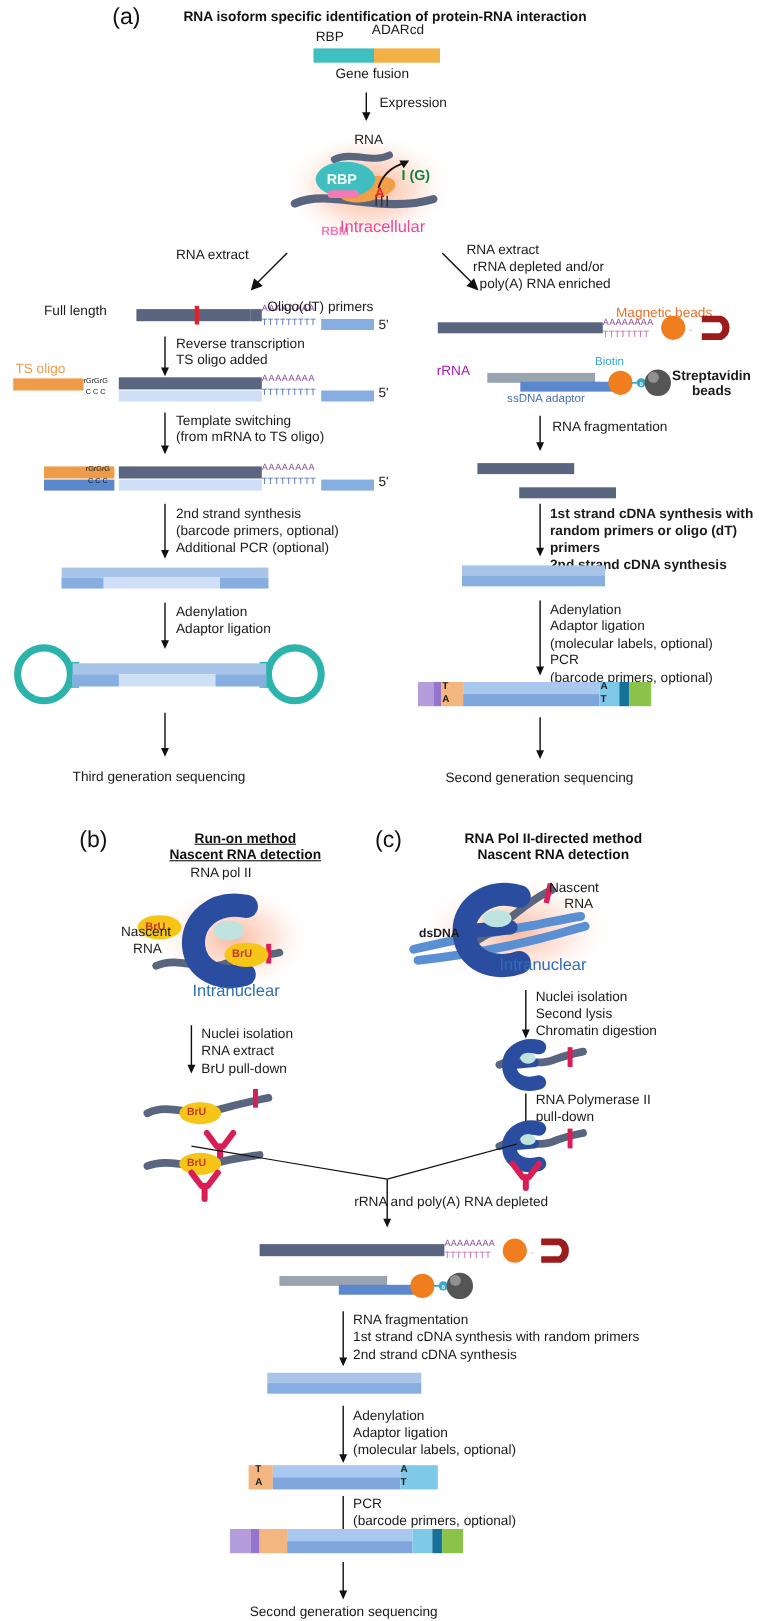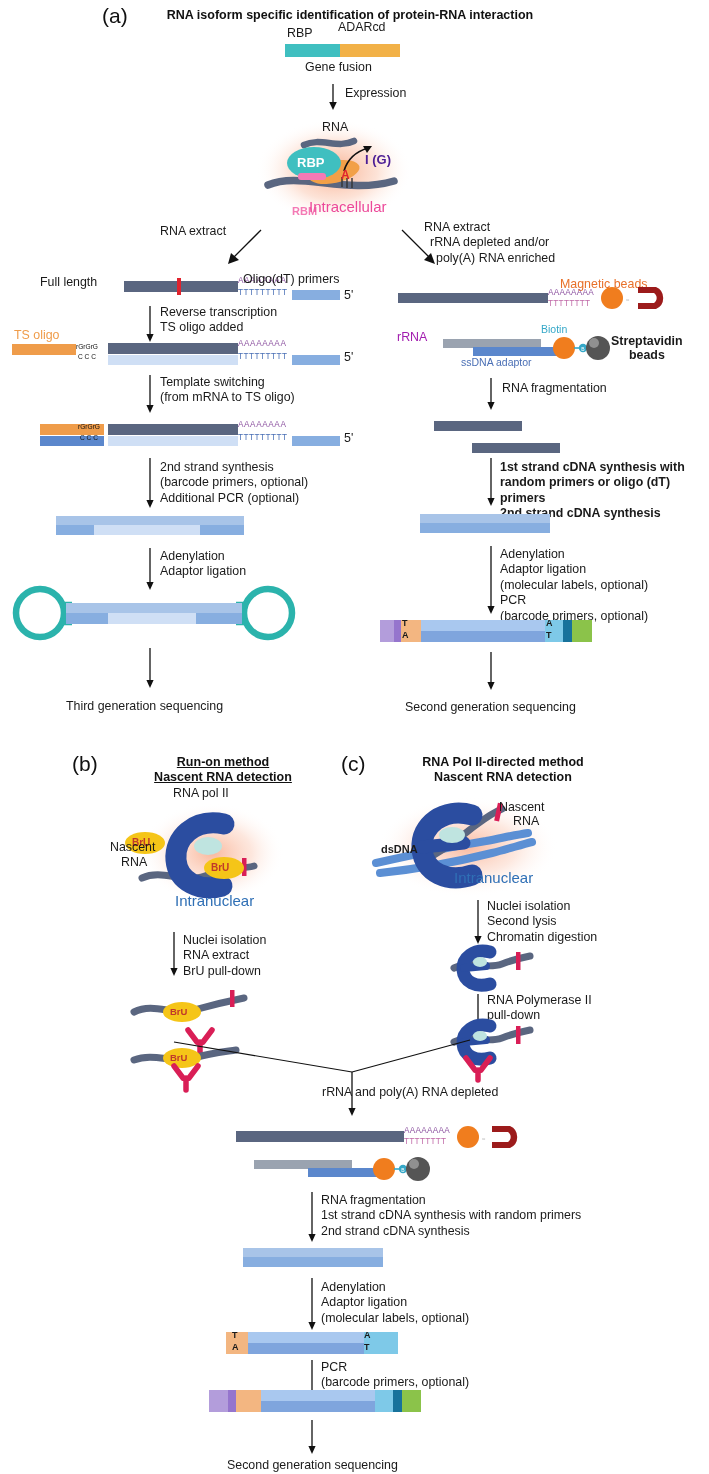--- a/index.html
+++ b/index.html
@@ -75,21 +75,21 @@
     <line x1="105" y1="63" x2="105" y2="73"></line>
     <line x1="110" y1="63" x2="110" y2="73"></line>
   </g>
 
   <path d="M102,56 C106,42 116,36 126,33" stroke="#111" stroke-width="1.6" fill="none"></path>
   <polygon points="130,31 121,31 125,38" fill="#111"></polygon>
 </svg>
 <div class="abs lbl" style="left:322px;top:120px;">RNA</div>
 <div class="abs lbl bold" style="left:297px;top:155px;font-size:13px;color:#ffffff;">RBP</div>
 <div class="abs lbl bold" style="left:292px;top:185px;font-size:11px;color:#f47ab5;margin-top:20px;">RBM</div>
-<div class="abs lbl bold" style="left:365px;top:152px;font-size:13px;color:#4c1d95;">I (G)</div>
+<div class="abs lbl bold" style="left:365px;top:152px;font-size:13px;color:#15803d;">I (G)</div>
 <div class="abs lbl bold" style="left:341px;top:168px;font-size:12px;color:#e0232e;">A</div>
 <div class="abs lbl" style="left:309px;top:198px;font-size:15px;color:#ec4899;">Intracellular</div>
 
 <svg class="abs" style="left:225px;top:228px;" width="40" height="40">
   <line class="arrowline" x1="36" y1="2" x2="8" y2="30"></line>
   <polygon points="3,36 6,25 14,32" fill="#111"></polygon>
 </svg>
 <div class="abs lbl" style="left:160px;top:224px;">RNA extract</div>
 
 <svg class="abs" style="left:398px;top:228px;" width="40" height="40">

